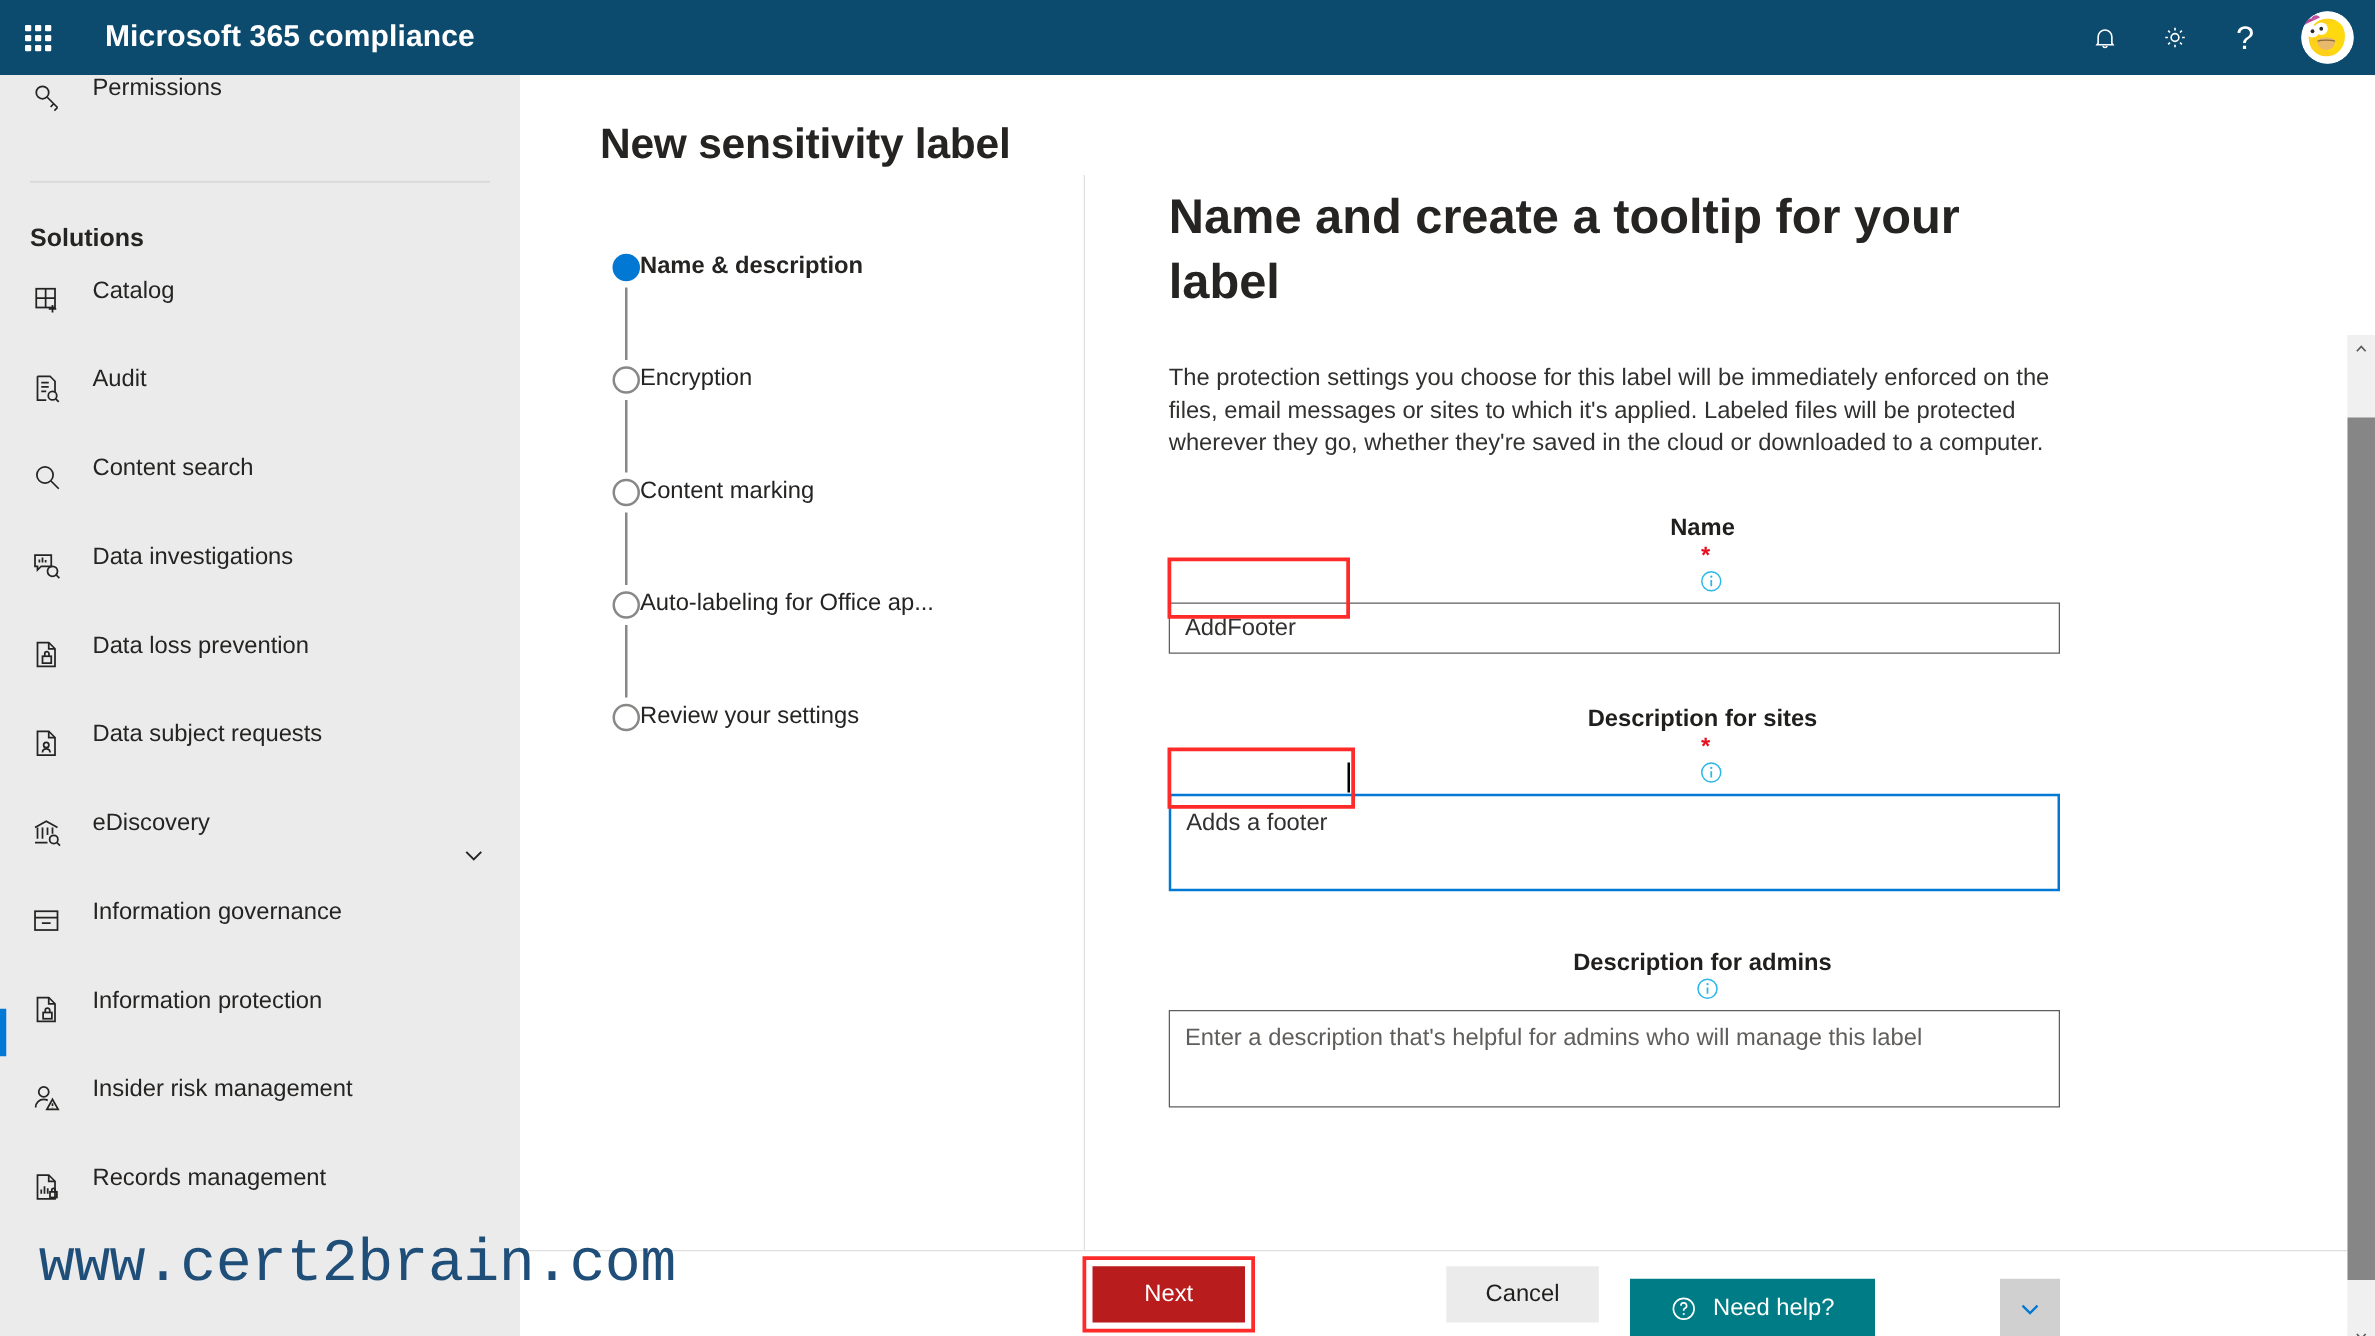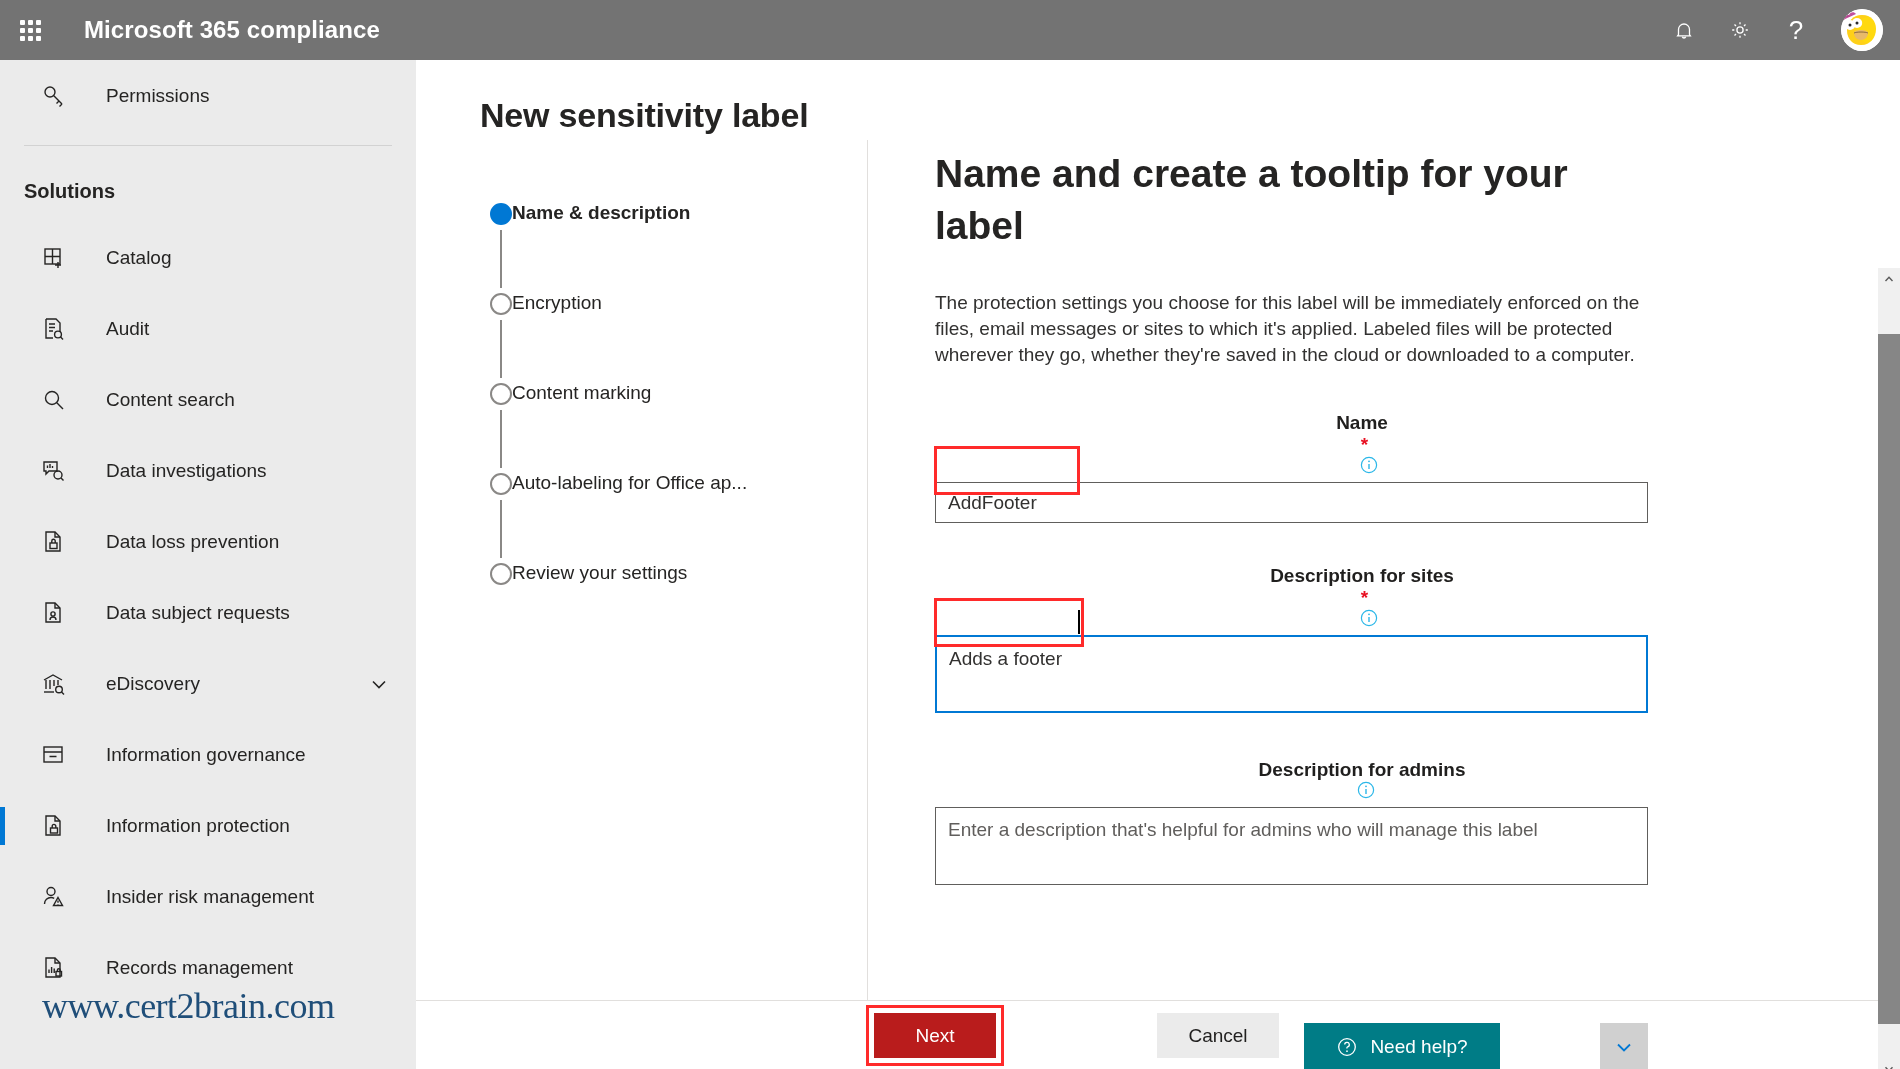--- a/index.html
+++ b/index.html
@@ -8,21 +8,21 @@
     width: 1900px; height: 1069px;
     overflow: hidden;
     background: #ffffff;
     font-family: "Liberation Sans", sans-serif;
   }
 
   
   #suite-bar {
     position: absolute; left: 0; top: 0;
     width: 1900px; height: 60px;
-    background: #737373;
+    background: #0c4a6e;
     display: flex; align-items: center;
   }
   #waffle {
     width: 60px; height: 60px;
     display: flex; align-items: center; justify-content: center;
     cursor: pointer;
   }
   #waffle .grid {
     display: grid;
     grid-template-columns: repeat(3, 5px);
@@ -68,25 +68,24 @@
   
   #left-nav {
     position: absolute; left: 0; top: 60px;
     width: 416px; height: 1009px;
     background: #ebebeb;
     overflow: hidden;
   }
   .nav-item {
     position: relative;
     height: 71px;
-    display: flex; align-items: center;
-    padding-left: 36px;
+    display: flex; 
+    padding-left: 20px;
     cursor: pointer;
     color: #252423;
-    gap: 16px;
   }
   .nav-item .nav-ico {
     width: 36px; height: 36px;
     display: flex; align-items: center; justify-content: center;
     flex: 0 0 36px;
     color: #252423;
   }
   .nav-item .nav-label {
     margin-left: 18px;
     font-size: 19px;
@@ -111,24 +110,24 @@
   }
   .nav-chevron {
     margin-left: auto; margin-right: 26px;
     color: #252423;
     display: flex; align-items: center;
   }
 
   
   #watermark {
     position: absolute;
-    left: 42px; top: 985px;
-    font-size: 36px;
+    left: 31px; top: 985px;
+    font-size: 48px;
     color: #1f4e79;
-    font-family: Liberation Serif, serif;
+    font-family: Liberation Mono, monospace;
     letter-spacing: -.5px;
     white-space: nowrap;
     z-index: 50;
     pointer-events: none;
   }
 
   
   #page {
     position: absolute; left: 416px; top: 60px;
     width: 1484px; height: 1009px;

